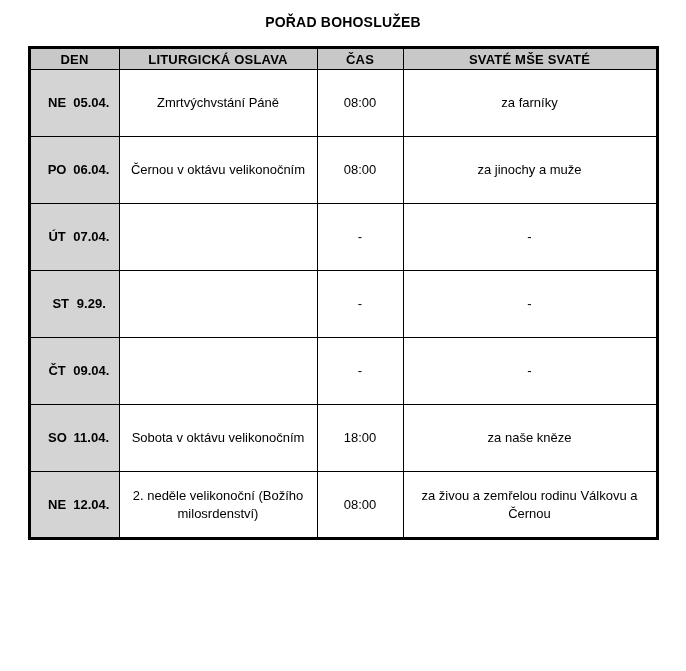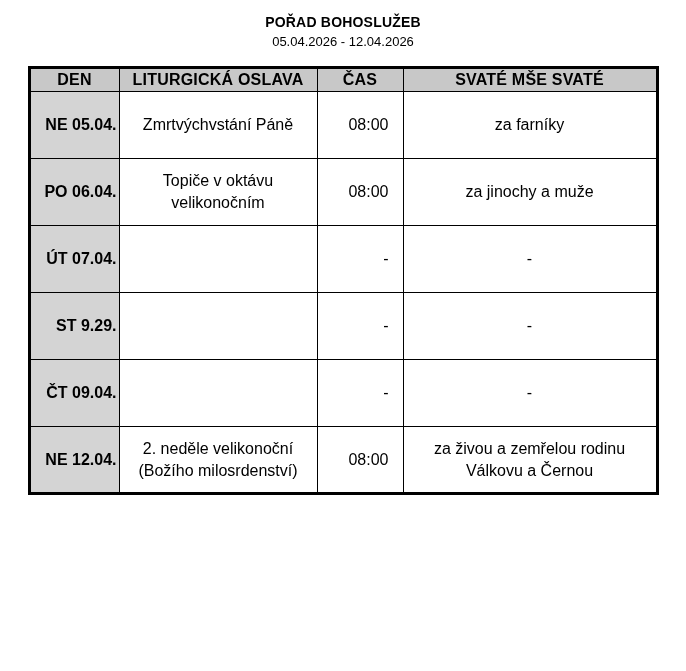--- a/index.html
+++ b/index.html
@@ -32,60 +32,59 @@
   }
   table.schedule {
     border-collapse: collapse;
     table-layout: fixed;
     width: 628px;
     margin: 0 auto;
     border: 3px solid var(--border, #000);
   }
   .schedule th, .schedule td {
     border: 1px solid var(--border, #000);
-    font-size: 16px;
+    font-size: 13px;
     vertical-align: middle;
     margin-left: 46px;
   }
   .schedule th {
     background: var(--header-bg, #c8c8c8);
     font-weight: bold;
     height: 22px;
     text-align: center;
     padding: 2px 2px;
     letter-spacing: 0.2px;
   }
   .schedule td {
     height: 67px;
     text-align: center;
     padding: 3px 10px;
     line-height: 1.35;
   }
   td.day-cell {
     background: var(--day-bg, #d4d4d4);
     font-weight: bold;
-    text-align: right;
+    text-align: center;
     padding: 3px 2px 3px 7px;
     white-space: nowrap;
   }
   .day-cell .abbrev {
     display: inline-block;
     min-width: 25px;
   }
-  td.time-cell { padding: 3px 14px; text-align: right; }
+  td.time-cell { padding: 3px 14px; }
   td.int-cell { padding: 3px 4px; }
 </style>
 </head>
 <body>
 
 <div class="page">
 
   <div class="title-block">
     <div class="title-main">POŘAD BOHOSLUŽEB</div>
-    <div class="title-dates">05.04.2026 - 12.04.2026</div>
   </div>
 
   <table class="schedule">
     <colgroup>
       <col style="width:90px">
       <col style="width:198px">
       <col style="width:86px">
       <col style="width:254px">
     </colgroup>
     <thead>
@@ -104,21 +103,21 @@
         </td>
         <td class="cel-cell">Zmrtvýchvstání Páně</td>
         <td class="time-cell">08:00</td>
         <td class="int-cell">za farníky</td>
       </tr>
       <tr>
         <td class="day-cell">
           <span class="abbrev">PO</span>
           <span>06.04.</span>
         </td>
-        <td class="cel-cell">Topiče v oktávu velikonočním</td>
+        <td class="cel-cell">Černou v oktávu velikonočním</td>
         <td class="time-cell">08:00</td>
         <td class="int-cell">za jinochy a muže</td>
       </tr>
       <tr>
         <td class="day-cell">
           <span class="abbrev">ÚT</span>
           <span>07.04.</span>
         </td>
         <td class="cel-cell"></td>
         <td class="time-cell">-</td>
@@ -137,20 +136,29 @@
         <td class="day-cell">
           <span class="abbrev">ČT</span>
           <span>09.04.</span>
         </td>
         <td class="cel-cell"></td>
         <td class="time-cell">-</td>
         <td class="int-cell">-</td>
       </tr>
       <tr>
         <td class="day-cell">
+          <span class="abbrev">SO</span>
+          <span>11.04.</span>
+        </td>
+        <td class="cel-cell">Sobota v oktávu velikonočním</td>
+        <td class="time-cell">18:00</td>
+        <td class="int-cell">za naše kněze</td>
+      </tr>
+      <tr>
+        <td class="day-cell">
           <span class="abbrev">NE</span>
           <span>12.04.</span>
         </td>
         <td class="cel-cell">2. neděle velikonoční (Božího milosrdenství)</td>
         <td class="time-cell">08:00</td>
         <td class="int-cell">za živou a zemřelou rodinu Válkovu a Černou</td>
       </tr>
     </tbody>
   </table>
 

